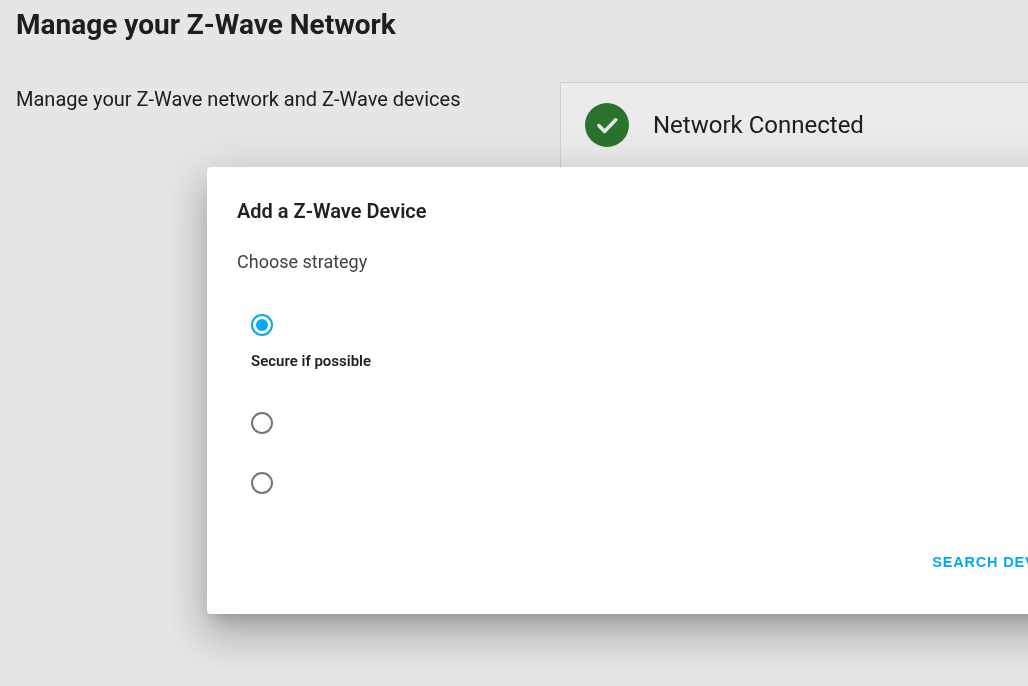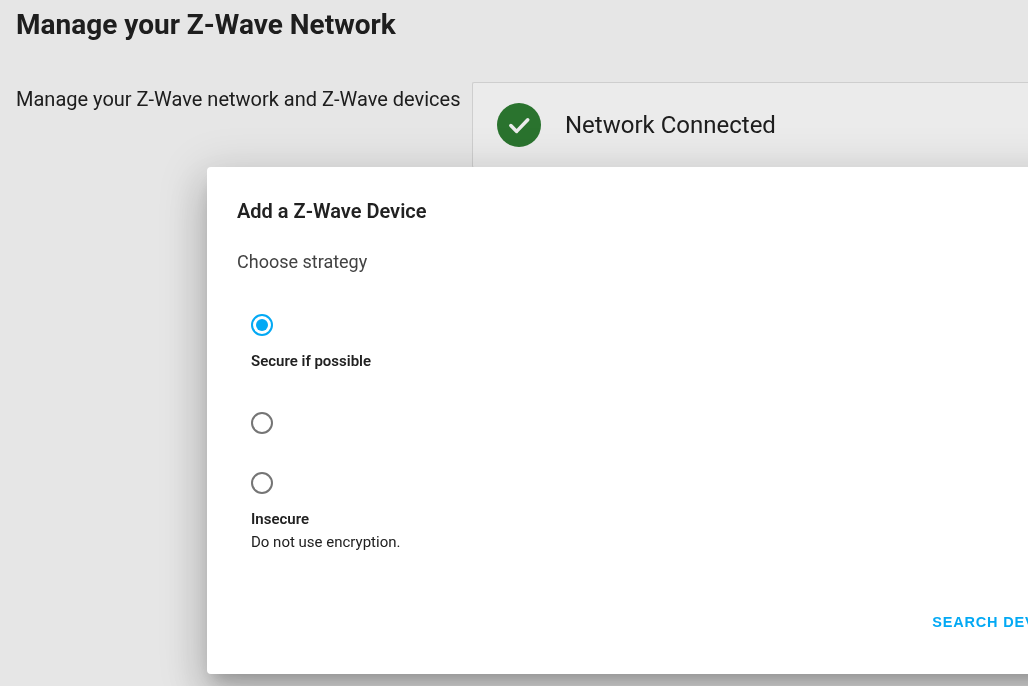--- a/index.html
+++ b/index.html
@@ -35,21 +35,21 @@
       position: absolute;
       top: 87px;
       left: 16px;
       font-size: 20px;
       color: #212121;
     }
     .network-card {
       position: absolute;
       top: 82px;
       right: 0;
-      width: 556px;
+      width: 468px;
       border: 1px solid #e0e0e0;
       border-right: none;
       background: #fff;
       padding: 20px 24px;
       border-radius: 2px 0 0 2px;
     }
     .network-status {
       display: flex;
       align-items: center;
       gap: 24px;
@@ -227,24 +227,20 @@
         <div class="option-title">Secure if possible</div>
       </div>
     </div>
 
     <div class="option">
       <div class="radio"></div>
     </div>
 
     <div class="option">
       <div class="radio"></div>
-      <div class="option-text">
-        <div class="option-title">Insecure</div>
-        <div class="option-desc">Do not use encryption.</div>
-      </div>
     </div>
 
   </div>
 
   <div class="dialog-actions">
     <button class="search-btn">SEARCH DEVICE</button>
   </div>
 </div>
 
 </body></html>

